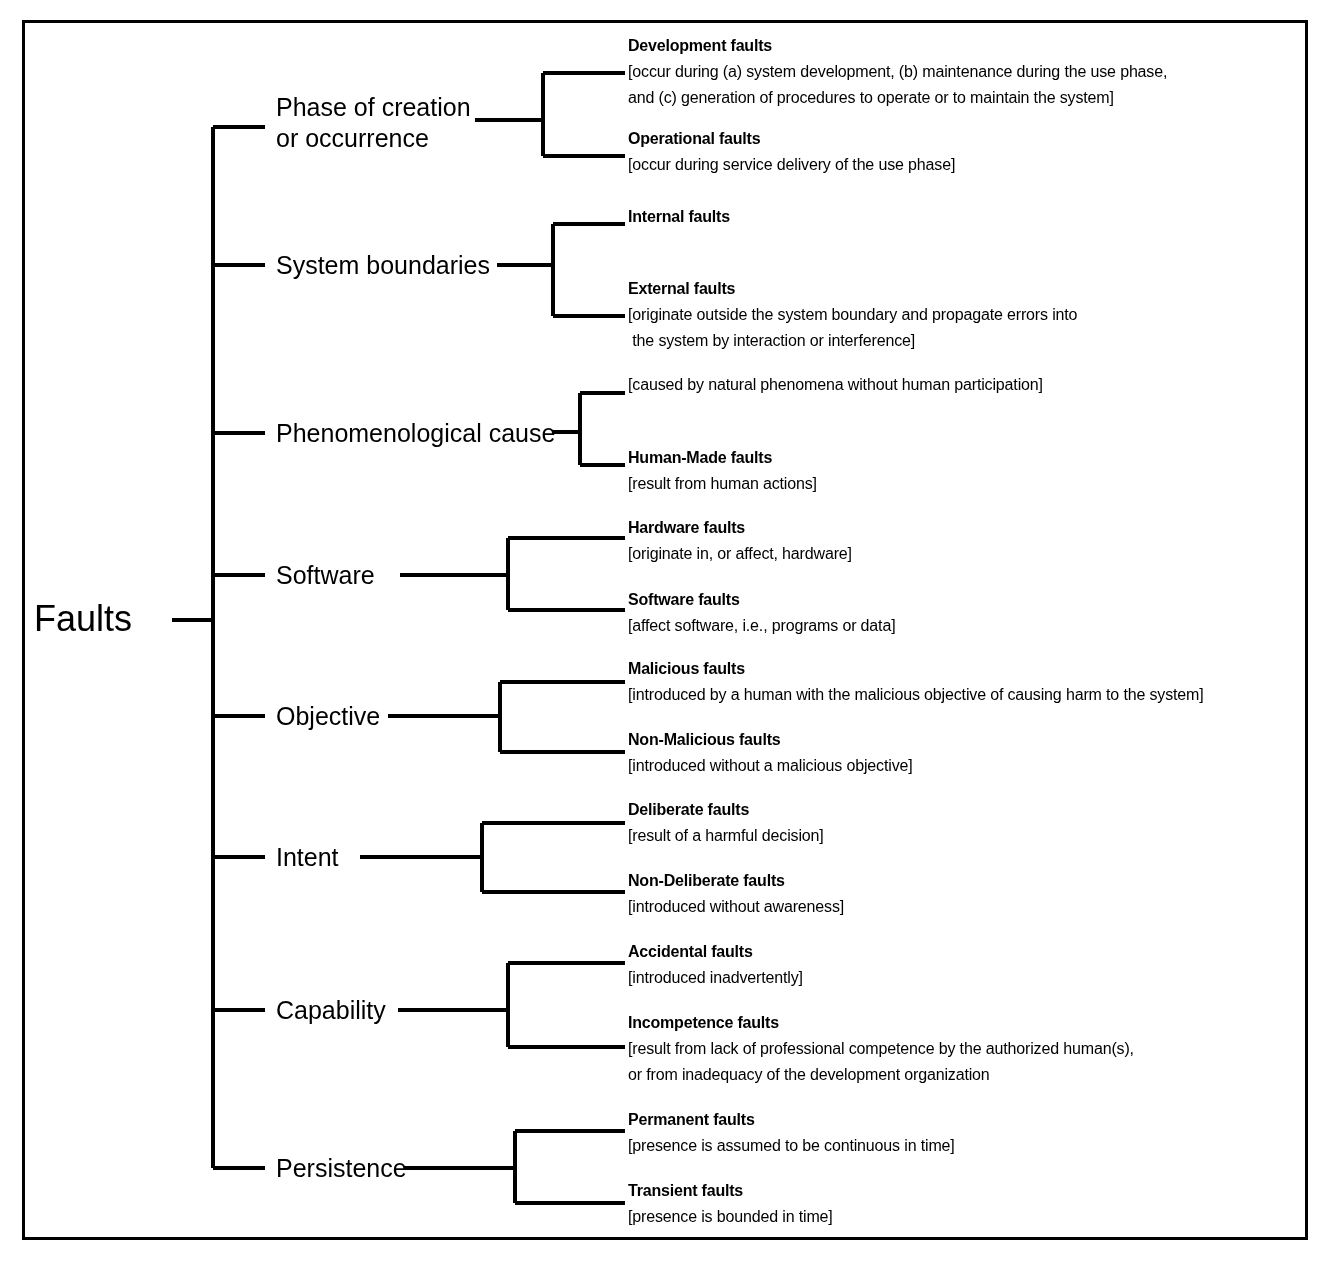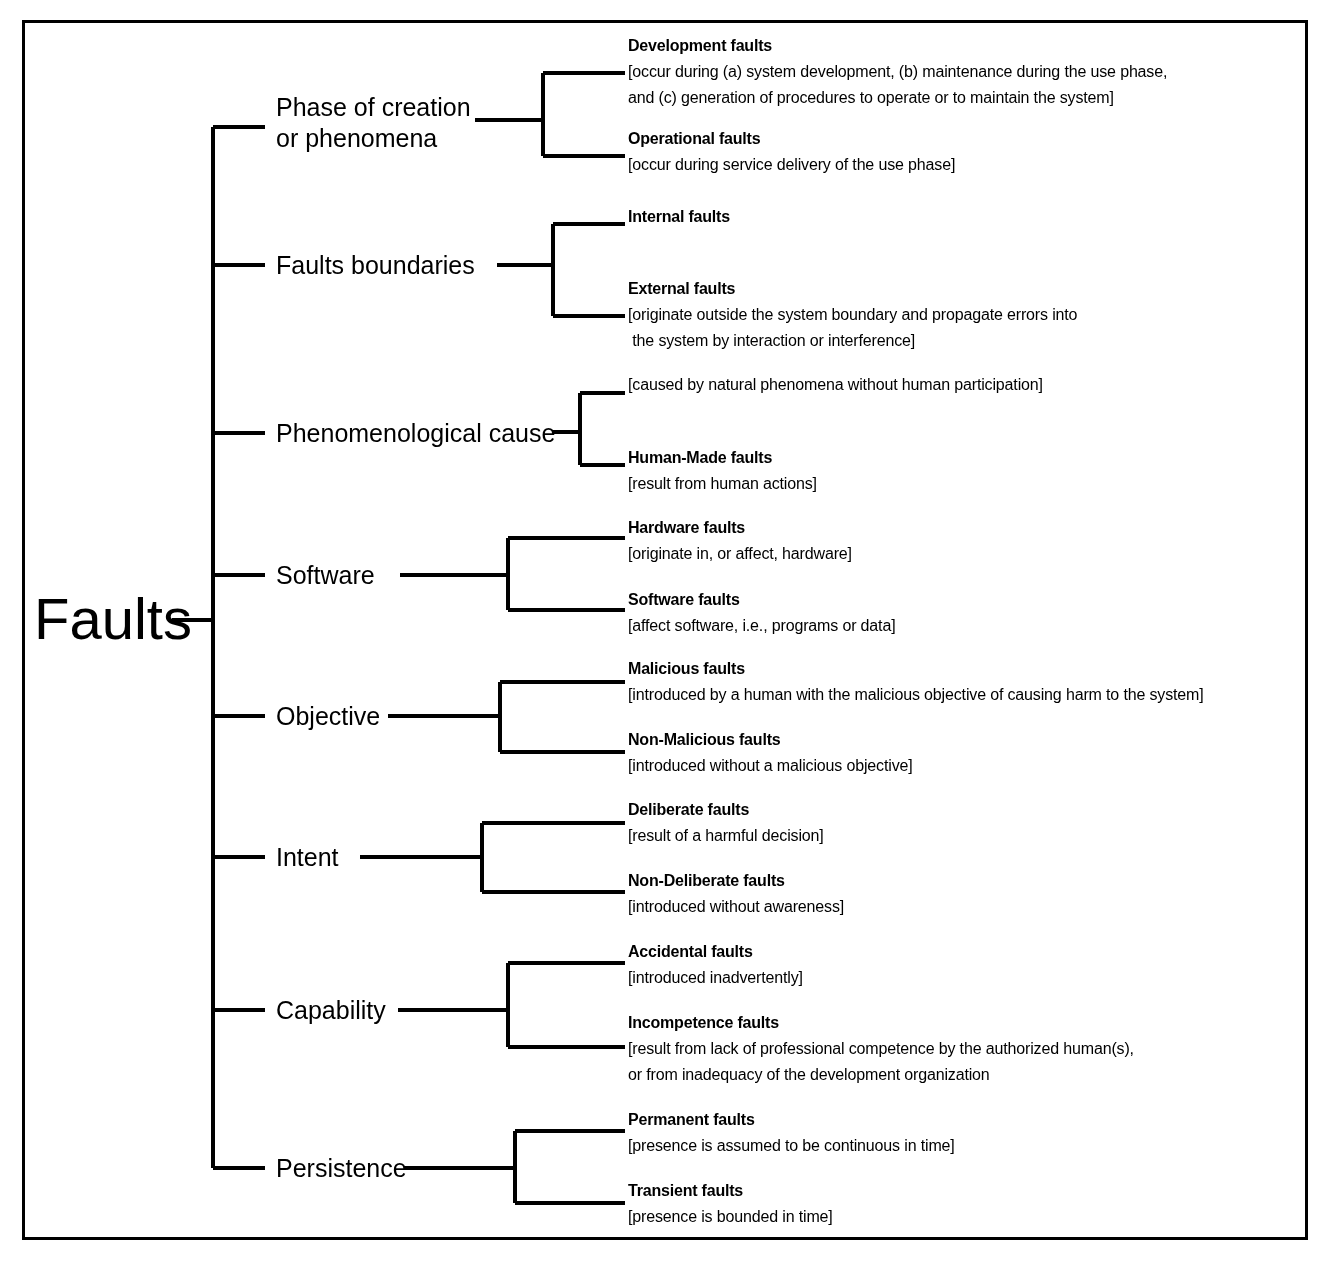--- a/index.html
+++ b/index.html
@@ -20,21 +20,21 @@
     box-sizing:border-box;
     background:#fff;
   }
 
   
   #lines{position:absolute;left:0;top:0;width:1339px;height:1264px;pointer-events:none;}
 
   
   .root-label{
     position:absolute;
-    font-size:58px;
+    font-size:36px;
     line-height:50px;
     letter-spacing:0px;
     white-space:nowrap;
     text-align:right;
   }
 
   
   .cat-label{
     position:absolute;
     font-size:25px;
@@ -123,24 +123,24 @@
       <line x1="515" y1="1131" x2="515" y2="1203"></line>
       <line x1="515" y1="1131" x2="625" y2="1131"></line>
       <line x1="515" y1="1203" x2="625" y2="1203"></line>
     </g>
   </svg>
 
   <div class="root-label" style="left:34px;top:594px;">Faults</div>
 
   <div class="cat-label" style="left:276px;top:92px;">
     <div>Phase of creation</div>
-    <div>or phenomena</div>
-  </div>
-
-  <div class="cat-label" style="left:276px;top:250px;">Faults boundaries</div>
+    <div>or occurrence</div>
+  </div>
+
+  <div class="cat-label" style="left:276px;top:250px;">System boundaries</div>
 
   <div class="cat-label" style="left:276px;top:418px;">Phenomenological cause</div>
 
   <div class="cat-label" style="left:276px;top:560px;">Software</div>
 
   <div class="cat-label" style="left:276px;top:701px;">Objective</div>
 
   <div class="cat-label" style="left:276px;top:842px;">Intent</div>
 
   <div class="cat-label" style="left:276px;top:995px;">Capability</div>

